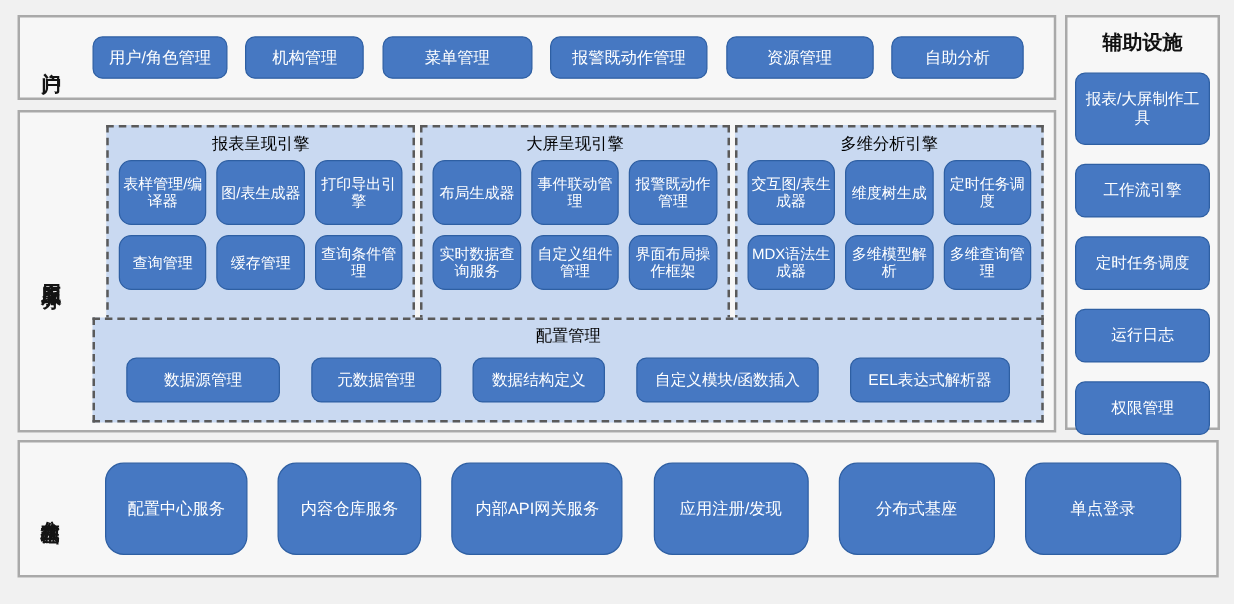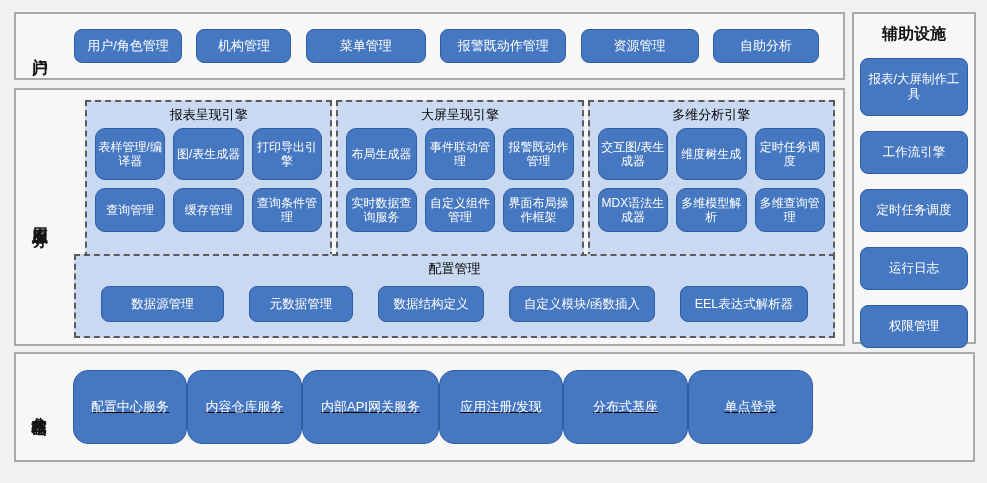--- a/index.html
+++ b/index.html
@@ -28,22 +28,22 @@
   #config .crow{display:flex;justify-content:space-evenly;align-items:center;margin-top:8px;}
   #config .btn{height:36px;font-size:12.5px;}
   
   #aux{left:852px;top:12px;width:124px;height:332px;}
   #aux .aux-title{text-align:center;font-weight:bold;font-size:16px;color:#111;margin-top:10px;}
   #aux .col{display:flex;flex-direction:column;align-items:center;gap:15px;margin-top:13px;}
   #aux .btn{width:108px;min-height:34px;font-size:12.5px;}
   #aux .btn.tall{min-height:44px;}
   
   #foundation{left:14px;top:352px;width:961px;height:110px;}
-  #foundation .row{position:absolute;left:57px;right:28px;top:50%;transform:translateY(-50%);
-    display:flex;justify-content:flex-start;align-items:center;text-decoration:underline;}
+  #foundation .row{position:absolute;left:68px;right:28px;top:50%;transform:translateY(-50%);
+    display:flex;justify-content:space-between;align-items:center;}
   #foundation .btn{height:74px;font-size:13px;border-radius:15px;}
 </style>
 </head>
 <body>
 
 <div id="canvas">
 
   <div class="section" id="portal">
     <div class="vlabel">门户</div>
     <div class="row">

